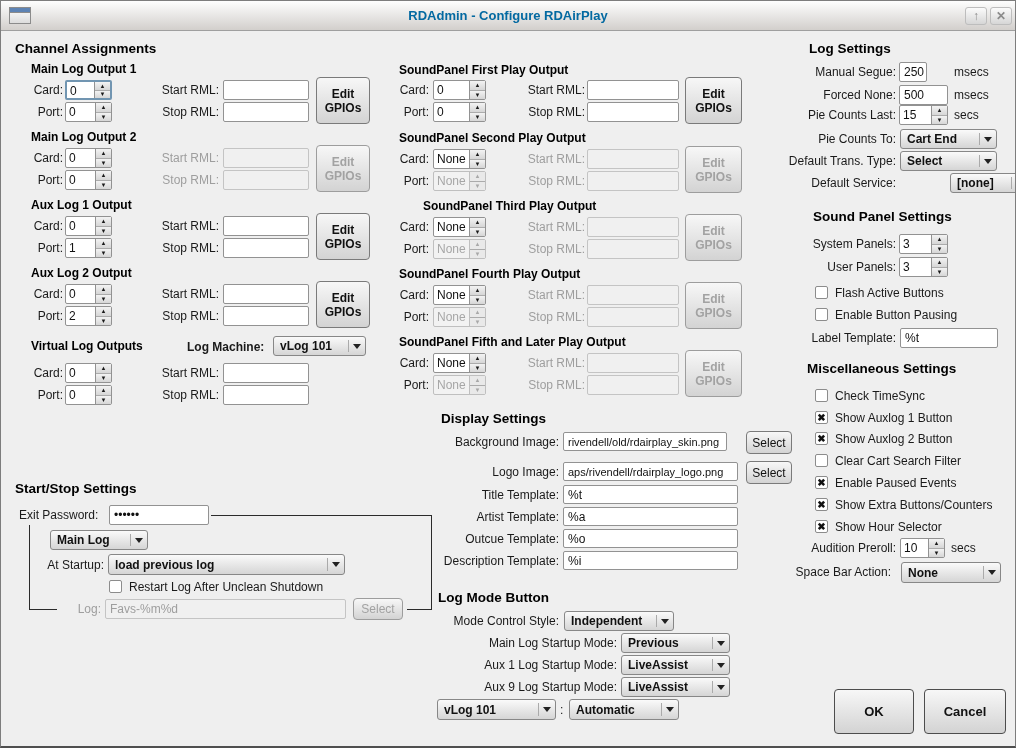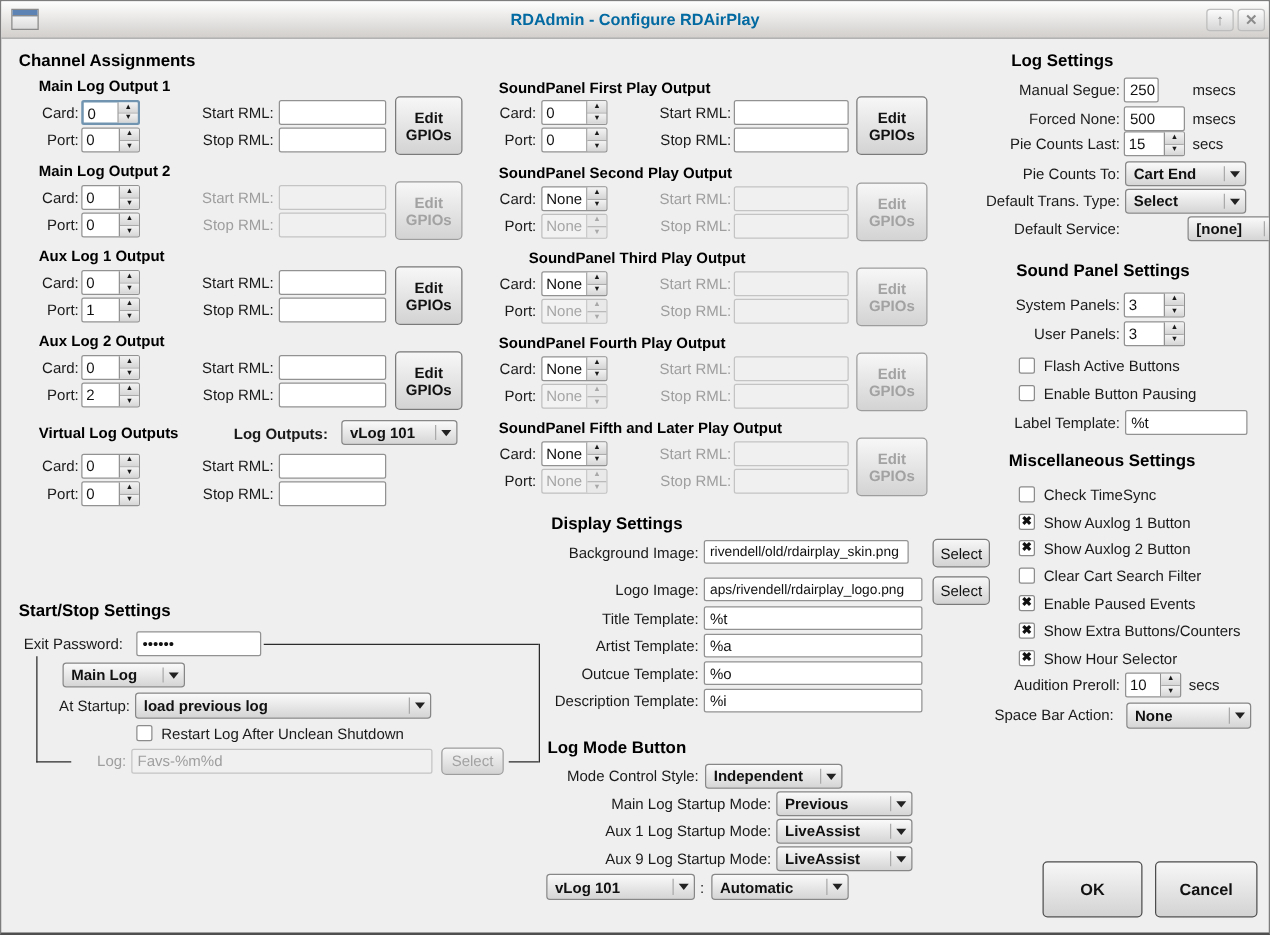--- a/index.html
+++ b/index.html
@@ -156,21 +156,21 @@
       </div>
     <div class="lb r" style="left:138px;top:286px;width:80px">Start RML:</div>
     <div class="ti" style="left:222px;top:283px;width:86px"></div>
     <div class="lb r" style="left:138px;top:308px;width:80px">Stop RML:</div>
     <div class="ti" style="left:222px;top:305px;width:86px"></div>
     <div class="btn bold" style="left:315px;top:280px;width:54px;height:47px">Edit GPIOs</div>
   </div>
 
   <div>
     <div class="sub" style="left:30px;top:338px">Virtual Log Outputs</div>
-    <div class="lb b" style="left:186px;top:339px">Log Outputs:</div>
+    <div class="lb b" style="left:186px;top:339px">Log Machine:</div>
     <div class="dd" style="left:272px;top:335px;width:93px">
         <span class="dv">vLog 101</span>
         <span class="ddsep"></span>
         <span class="arr"></span>
       </div>
     <div class="lb r" style="left:8px;top:365px;width:54px">Card:</div>
     <div class="spin" style="left:64px;top:362px;width:47px">
         <span class="sv">0</span>
         <span class="sbcol">
           <span class="sb up"></span>

